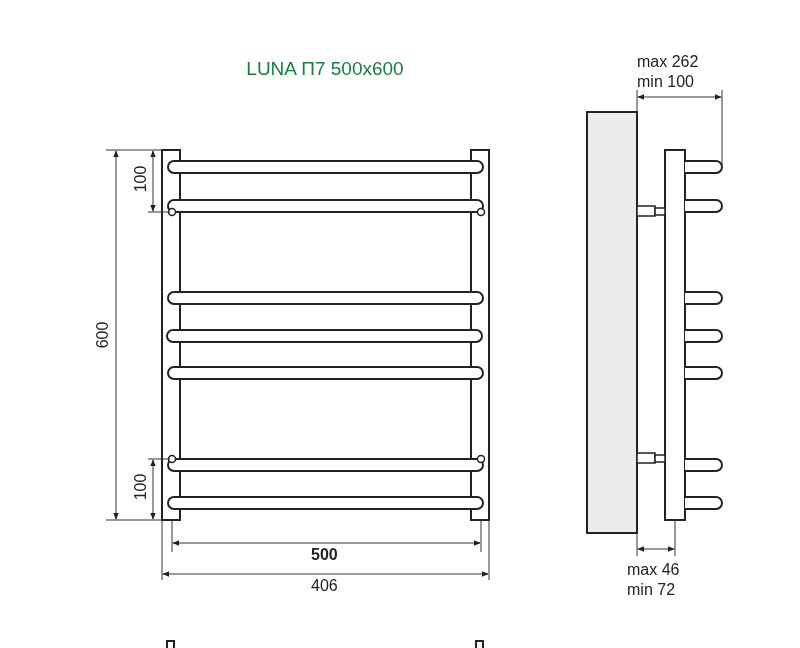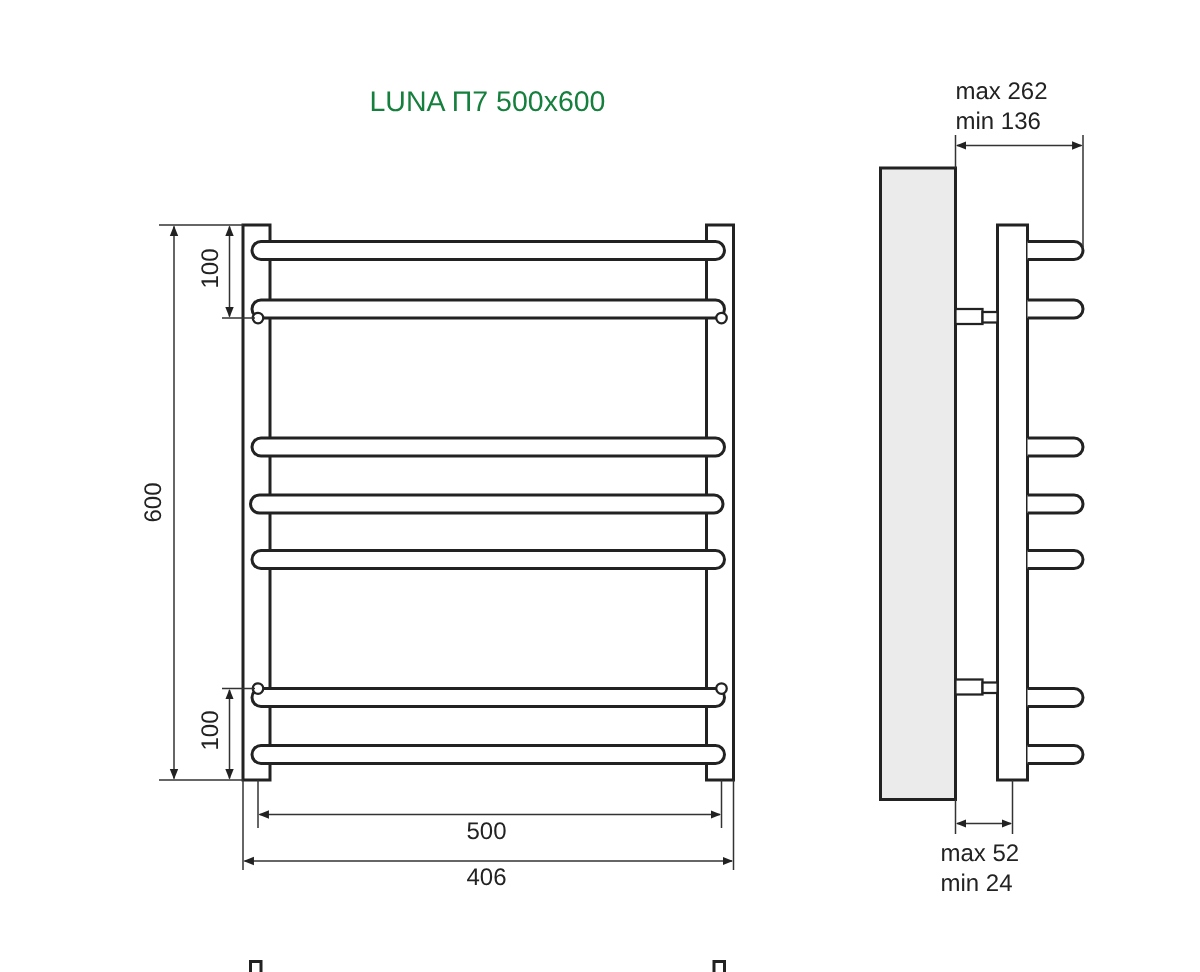--- a/index.html
+++ b/index.html
@@ -112,19 +112,19 @@
       <line class="thin" x1="638" y1="549" x2="674" y2="549" marker-start="url(#arr)" marker-end="url(#arr)"></line>
     </g>
   </g>
 </svg>
 
 <div class="title">LUNA П7 500x600</div>
 
 <div class="lbl rot" style="left:90px; top:326px;">600</div>
 <div class="lbl rot" style="left:128px; top:170px;">100</div>
 <div class="lbl rot" style="left:128px; top:478px;">100</div>
-<div class="lbl" style="left:311px; top:546px;">500</div>
+<div class="lbl" style="left:311px; top:546px;font-weight:bold;">500</div>
 <div class="lbl" style="left:311px; top:577px;">406</div>
 
 <div class="lbl" style="left:637px; top:53px;">max 262</div>
-<div class="lbl" style="left:637px; top:73px;">min 136</div>
-<div class="lbl" style="left:627px; top:561px;">max 52</div>
-<div class="lbl" style="left:627px; top:581px;">min 24</div>
+<div class="lbl" style="left:637px; top:73px;">min 100</div>
+<div class="lbl" style="left:627px; top:561px;">max 46</div>
+<div class="lbl" style="left:627px; top:581px;">min 72</div>
 
 </body></html>

